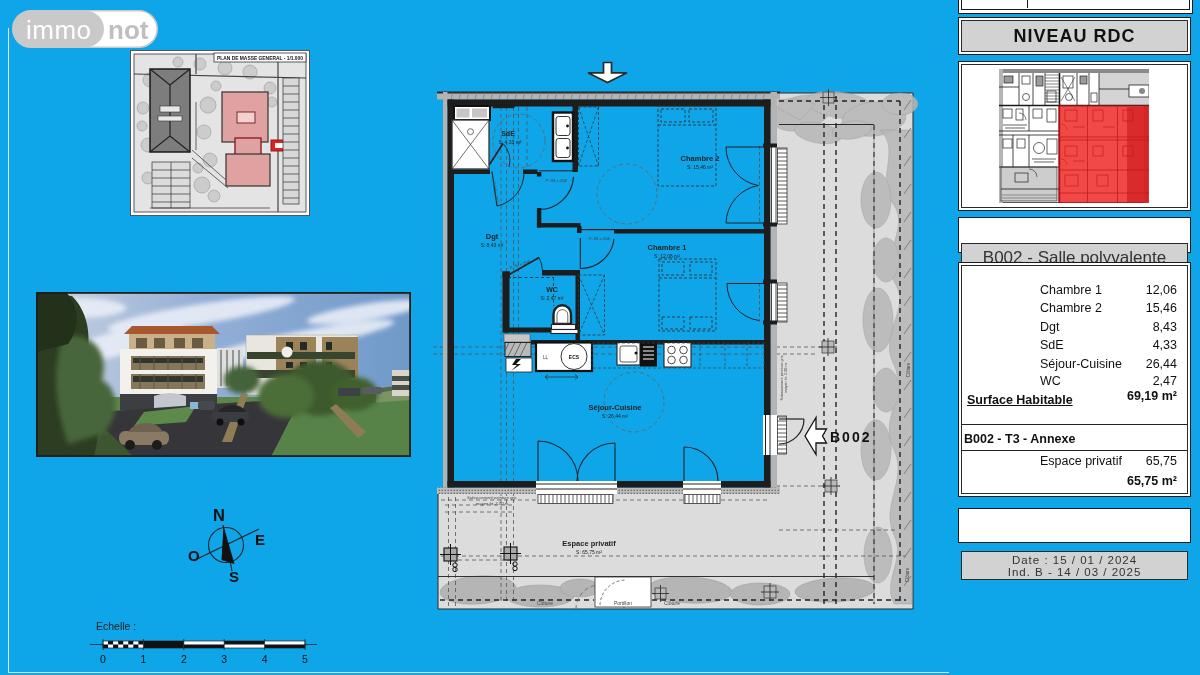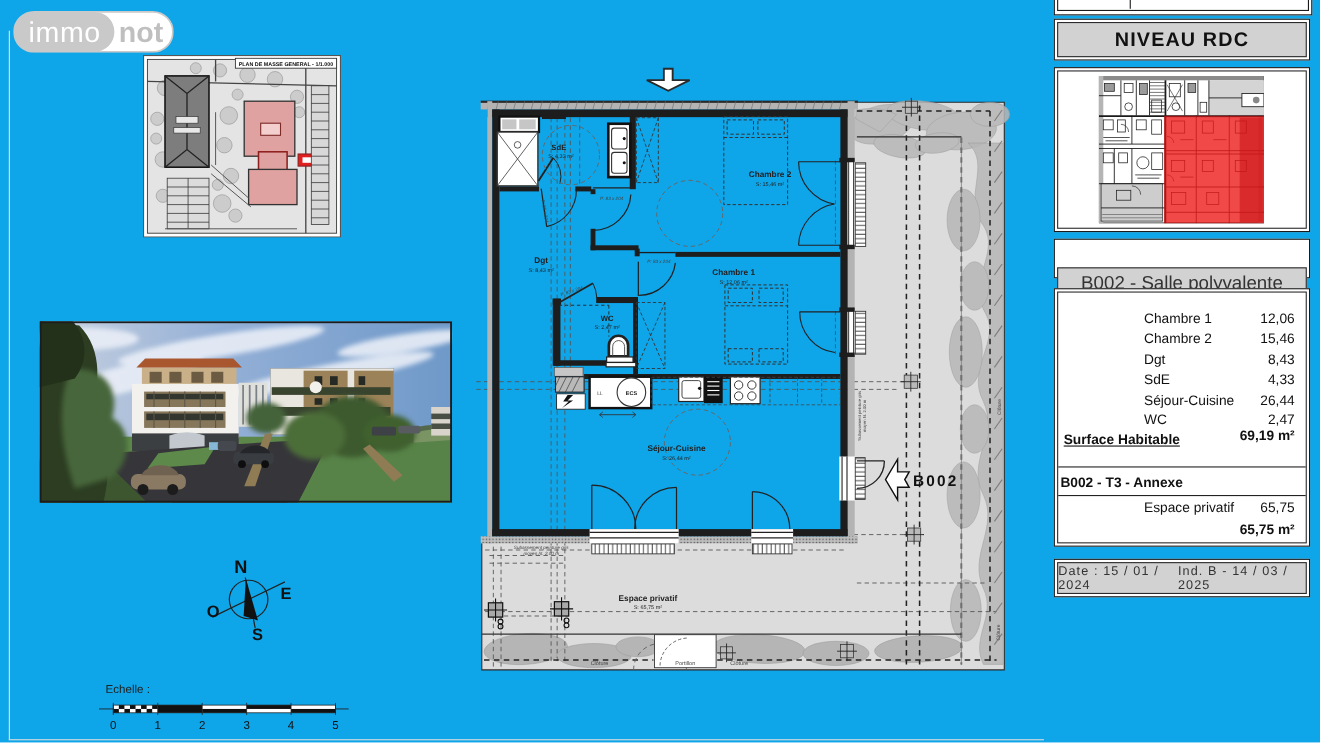--- a/index.html
+++ b/index.html
@@ -931,19 +931,19 @@
     <div style="position:absolute;left:0px;top:158px;width:100%;border-top:1px solid #222;"></div>
     <div style="position:absolute;left:2px;top:166px;font-weight:bold;">B002 - T3 - Annexe</div>
     <div style="position:absolute;left:0px;top:184px;width:100%;border-top:1px solid #222;"></div>
     <div style="position:absolute;left:78px;top:188px;">Espace privatif</div>
         <div style="position:absolute;right:10px;top:188px;">65,75</div>
     <div style="position:absolute;right:10px;top:208px;font-weight:bold;">65,75 m²</div>
   </div>
 </div>
 
 <div class="gbox" style="top:508px;height:35px;box-sizing:border-box;">
-  <div class="inner" style="background:#d2d2d2;display:flex;flex-direction:row;align-items:center;justify-content:center;font-size:11.5px;color:#333;letter-spacing:1px;">
+  <div class="inner" style="background:#d2d2d2;display:flex;flex-direction:column;align-items:center;justify-content:center;font-size:11.5px;color:#333;letter-spacing:1px;margin-top:40px;">
     <div>Date : 15 / 01 / 2024</div>
     <div>Ind. B - 14 / 03 / 2025</div>
   </div>
 </div>
 
 </div>
 
 </body></html>

